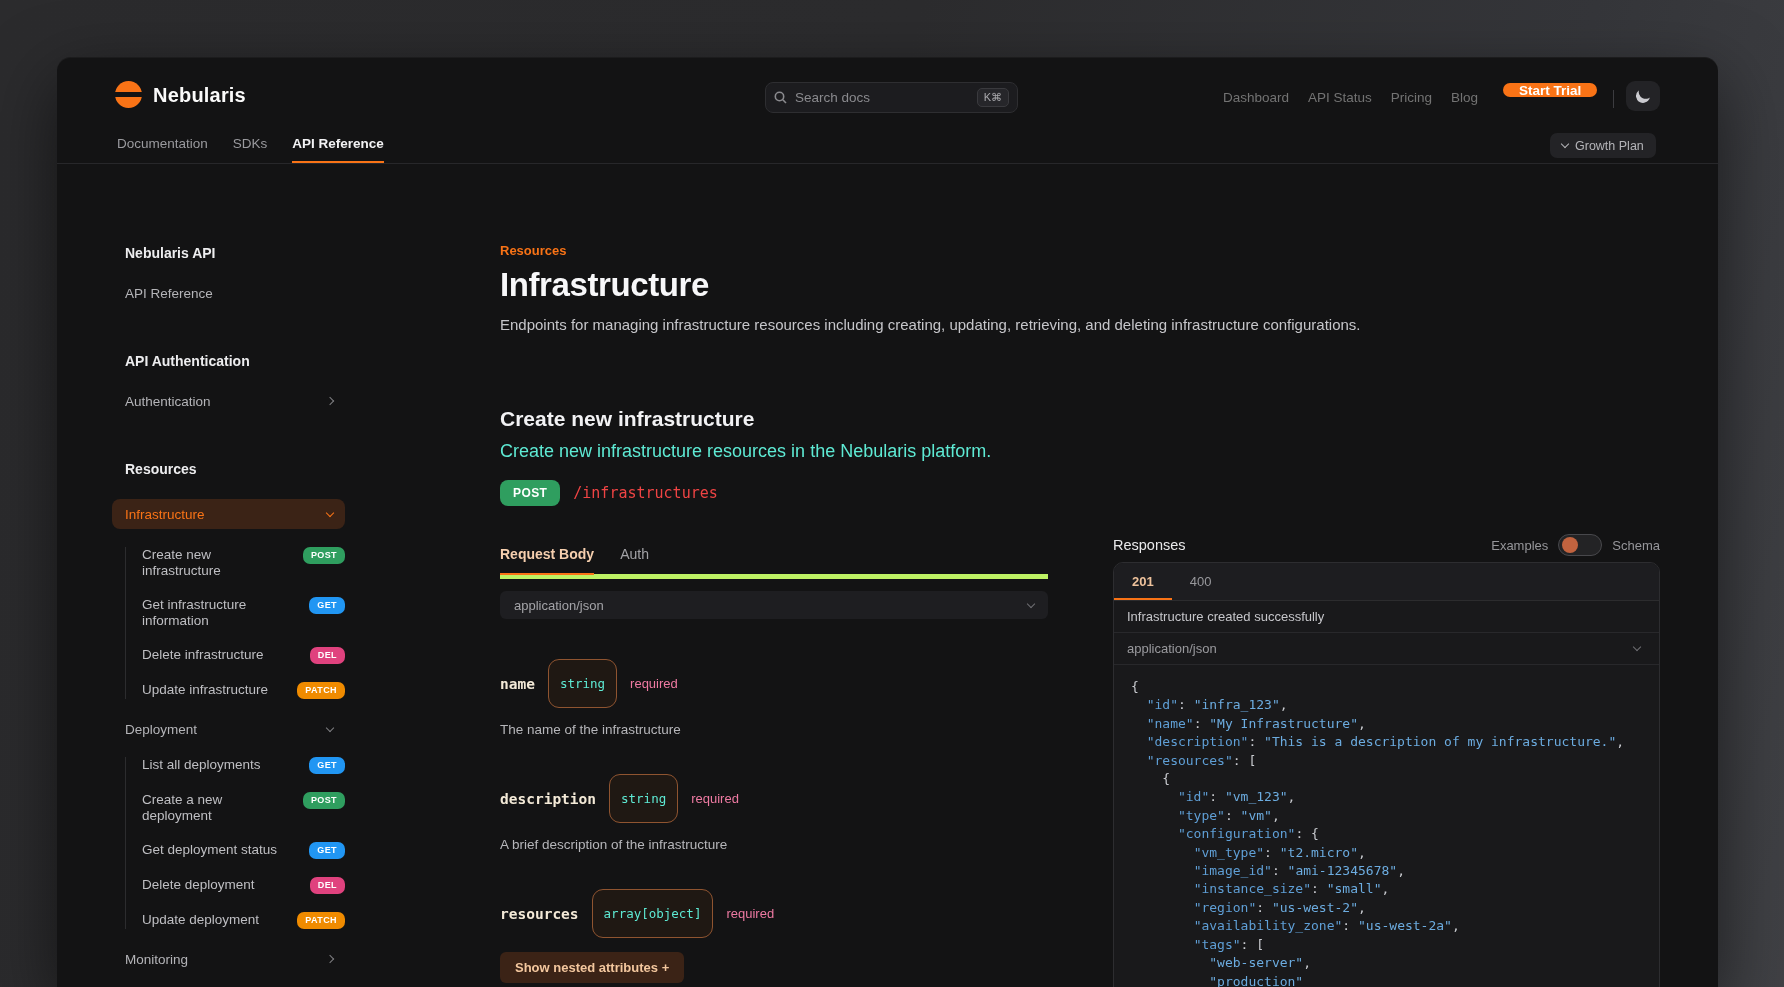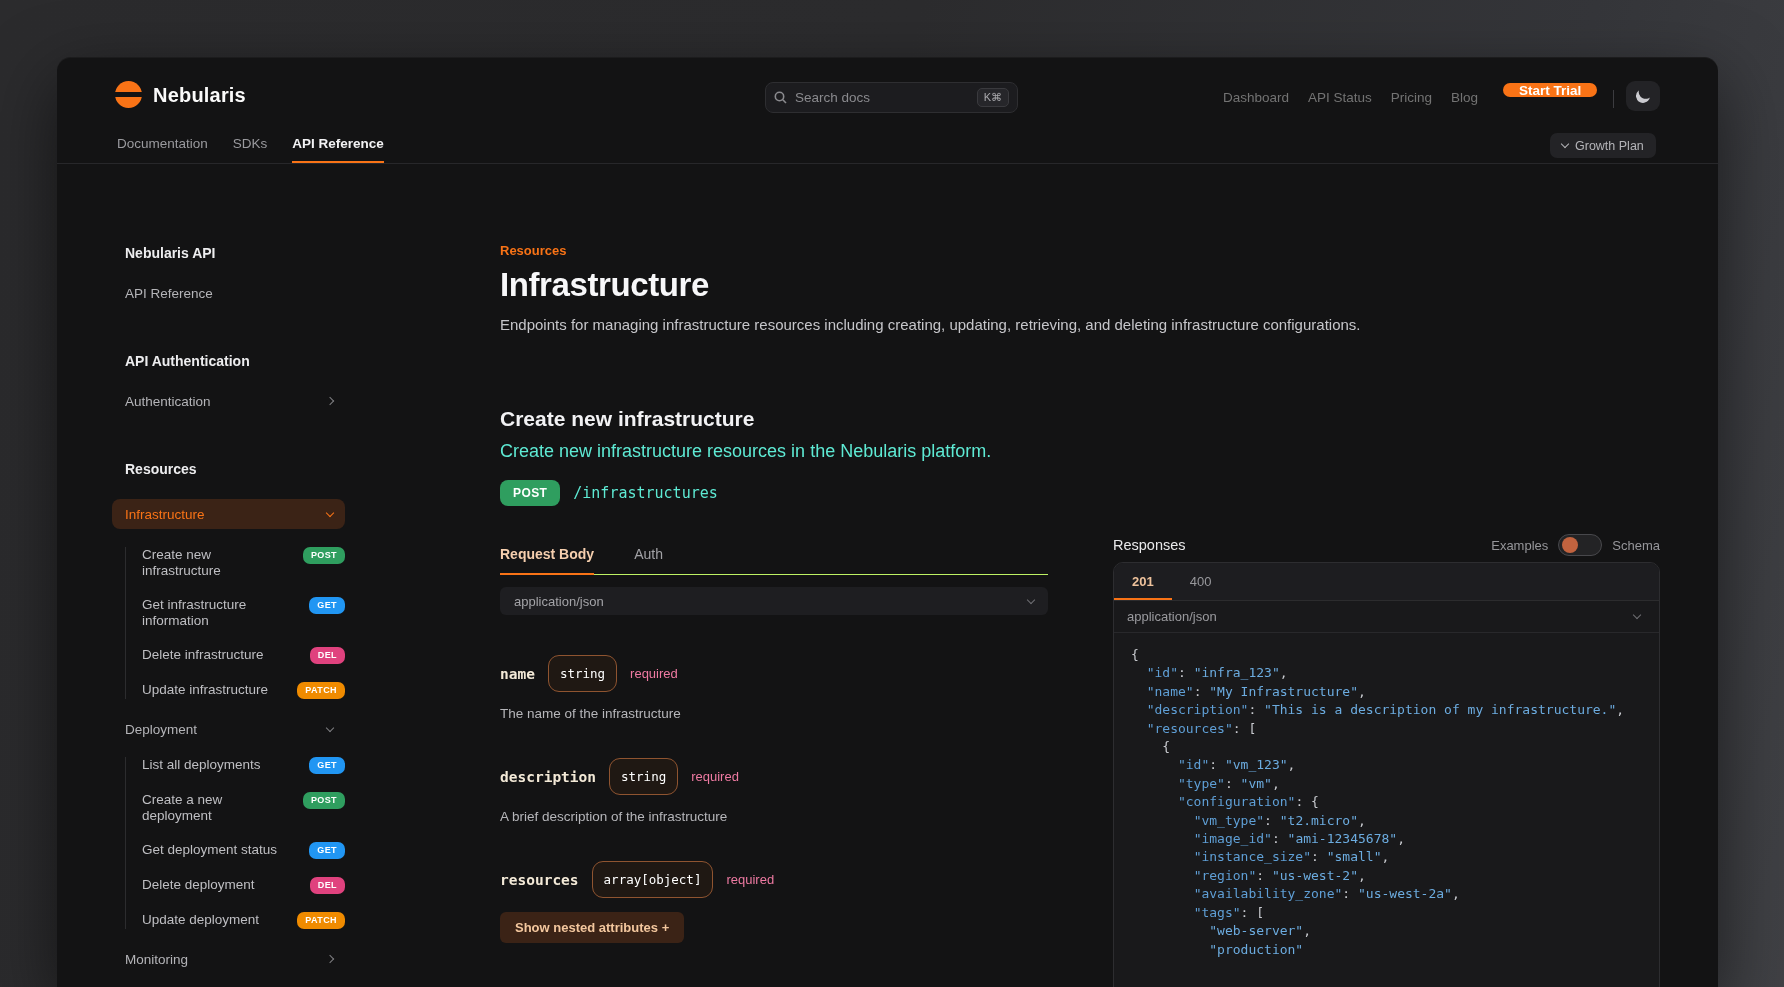--- a/index.html
+++ b/index.html
@@ -57,33 +57,33 @@
   .page-head { position:absolute; left:443px; top:186px; width:1012px; }
   .eyebrow { font-size:13px; color:#f97316; font-weight:600; }
   .page-title { margin-top:8px; font-size:33px; font-weight:700; color:#f7f7f9; letter-spacing:-.4px; }
   .page-desc { margin-top:12px; font-size:15px; color:#c6c6ca; }
   
   .main-col { position:absolute; left:443px; top:350px; width:548px; }
   .ep-title { font-size:21px; font-weight:700; color:#f2f2f4; }
   .ep-sub { margin-top:10px; font-size:18px; color:#5eead4; }
   .ep-row { margin-top:18px; display:flex; align-items:center; gap:13px; }
   .post-pill { background:#2f9e5f; color:#fff; font-size:12px; font-weight:700; letter-spacing:.4px; padding:6px 13px; border-radius:8px; }
-  .ep-path { font-family:"DejaVu Sans Mono", monospace; font-size:15px; color:#5eead4; }
-  .req-tabs { margin-top:40px; display:flex; gap:40px; border-bottom:1px solid #bef264; }
+  .ep-path { font-family:"DejaVu Sans Mono", monospace; font-size:15px; color:#ef4444; }
+  .req-tabs { margin-top:40px; display:flex; gap:26px; border-bottom:5px solid #bef264; }
   .req-tab { font-size:14px; color:#a2a2a6; padding-bottom:12px; position:relative; cursor:pointer; }
   .req-tab.active { color:#f6cfae; font-weight:600; }
   .req-tab.active::after { content:""; position:absolute; left:0; right:0; bottom:-1px; height:2px; background:#f97316; }
   .select { margin-top:12px; height:28px; background:#1e1e21; border-radius:6px; display:flex; align-items:center; padding:0 14px; font-size:13px; color:#a4a4a8; cursor:pointer; }
   .select .chev { margin-left:auto; color:#6f6f73; }
   .field { margin-top:37px; }
   .field:first-child { margin-top:40px; }
   .field-row { display:flex; align-items:center; gap:13px; }
   .field-name { font-family:"DejaVu Sans Mono", monospace; font-weight:700; font-size:14.5px; color:#f3e9d7; }
-  .type-pill { font-family:"DejaVu Sans Mono", monospace; font-size:12.5px; color:#ffffff; border:1px solid #8f5430;
-    border-radius:11px; padding:10px 11px; background:rgba(249,115,22,.05); }
+  .type-pill { font-family:"DejaVu Sans Mono", monospace; font-size:12.5px; color:#5eead4; border:1px solid #8f5430;
+    border-radius:11px; padding:16px 11px; background:rgba(249,115,22,.05); }
   .required { font-size:13px; color:#ee7aa2; }
   .field-desc { margin-top:14px; font-size:13.5px; color:#b6b6ba; }
   .expander { margin-top:14px; display:inline-flex; align-items:center; background:#3b2316; color:#f3c79e;
     font-size:13px; font-weight:600; padding:8px 15px; border-radius:6px; cursor:pointer; }
   
   .resp-col { position:absolute; left:1056px; top:477px; width:547px; }
   .resp-head { display:flex; align-items:center; height:22px; }
   .resp-title { font-size:14.5px; color:#e9e9eb; }
   .toggle-group { margin-left:auto; display:flex; align-items:center; gap:10px; }
   .toggle-label { font-size:13px; color:#96969a; }
@@ -261,20 +261,21 @@
             <span class="knob"></span>
           </span>
         <span class="toggle-label">Schema</span>
       </span>
     </div>
     <div class="resp-card">
       <div class="status-tabs">
           <span class="status-tab active">201</span>
           <span class="status-tab">400</span>
         </div>
+      <div class="resp-msg">Infrastructure created successfully</div>
       <div class="resp-ct">
         <span>application/json</span>
         <span class="chev down"></span>
       </div>
       <div class="code" id="code">{
   <span class="jk">"id"</span>: <span class="jv">"infra_123"</span>,
   <span class="jk">"name"</span>: <span class="jv">"My Infrastructure"</span>,
   <span class="jk">"description"</span>: <span class="jv">"This is a description of my infrastructure."</span>,
   <span class="jk">"resources"</span>: [
     {

